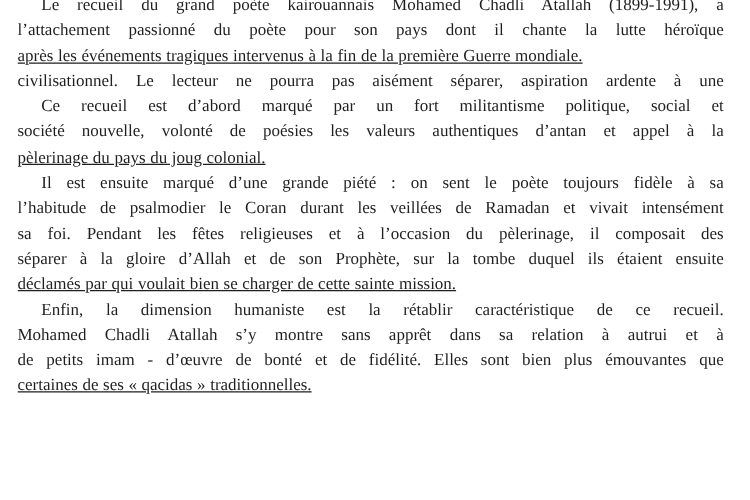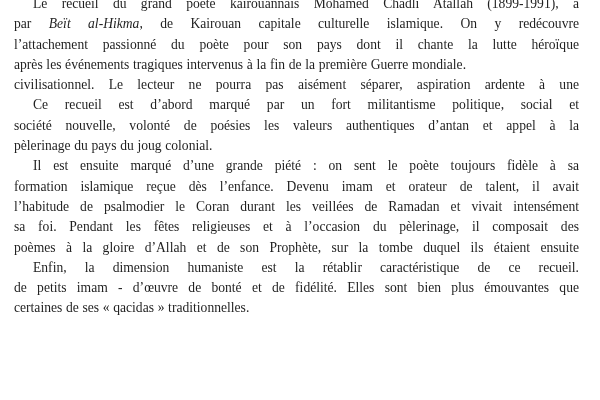--- a/index.html
+++ b/index.html
@@ -33,55 +33,54 @@
     text-align: justify;
     text-align-last: justify;
     overflow: hidden;
     word-spacing: 0.02em;
   }
   .line.indent {
     text-indent: 19px;
   }
   .line.last {
     text-align-last: left;
+    text-decoration: underline;
   }
   .italic {
     font-style: italic;
   }
 </style>
 </head>
 <body>
 
 <div class="page">
   <div class="textblock">
 
     <div class="para">
       <div class="line indent">Le recueil du grand poète kairouannais Mohamed Chadli Atallah (1899-1991), a</div>
-      <div class="line">
-        <span>par </span><span class="italic">Beït al-Hikma</span><span>, de Kairouan capitale culturelle islamique. On y redécouvre</span>
-      </div>
       <div class="line">l’attachement passionné du poète pour son pays dont il chante la lutte héroïque</div>
       <div class="line last">après les événements tragiques intervenus à la fin de la première Guerre mondiale.</div>
     </div>
 
     <div class="para">
       <div class="line">civilisationnel. Le lecteur ne pourra pas aisément séparer, aspiration ardente à une</div>
       <div class="line indent">Ce recueil est d’abord marqué par un fort militantisme politique, social et</div>
       <div class="line">société nouvelle, volonté de poésies les valeurs authentiques d’antan et appel à la</div>
       <div class="line last">pèlerinage du pays du joug colonial.</div>
     </div>
 
     <div class="para">
       <div class="line indent">Il est ensuite marqué d’une grande piété : on sent le poète toujours fidèle à sa</div>
-      <div class="line">formation islamique reçue dès l’enfance. Devenu imam et orateur de talent, il avait</div>
       <div class="line">l’habitude de psalmodier le Coran durant les veillées de Ramadan et vivait intensément</div>
       <div class="line">sa foi. Pendant les fêtes religieuses et à l’occasion du pèlerinage, il composait des</div>
-      <div class="line">poèmes à la gloire d’Allah et de son Prophète, sur la tombe duquel ils étaient ensuite</div>
+      <div class="line">séparer à la gloire d’Allah et de son Prophète, sur la tombe duquel ils étaient ensuite</div>
+      <div class="line last">déclamés par qui voulait bien se charger de cette sainte mission.</div>
     </div>
 
     <div class="para">
       <div class="line indent">Enfin, la dimension humaniste est la rétablir caractéristique de ce recueil.</div>
+      <div class="line">Mohamed Chadli Atallah s’y montre sans apprêt dans sa relation à autrui et à</div>
       <div class="line">de petits imam - d’œuvre de bonté et de fidélité. Elles sont bien plus émouvantes que</div>
       <div class="line last">certaines de ses « qacidas » traditionnelles.</div>
     </div>
 
   </div>
 </div>
 
 </body></html>

